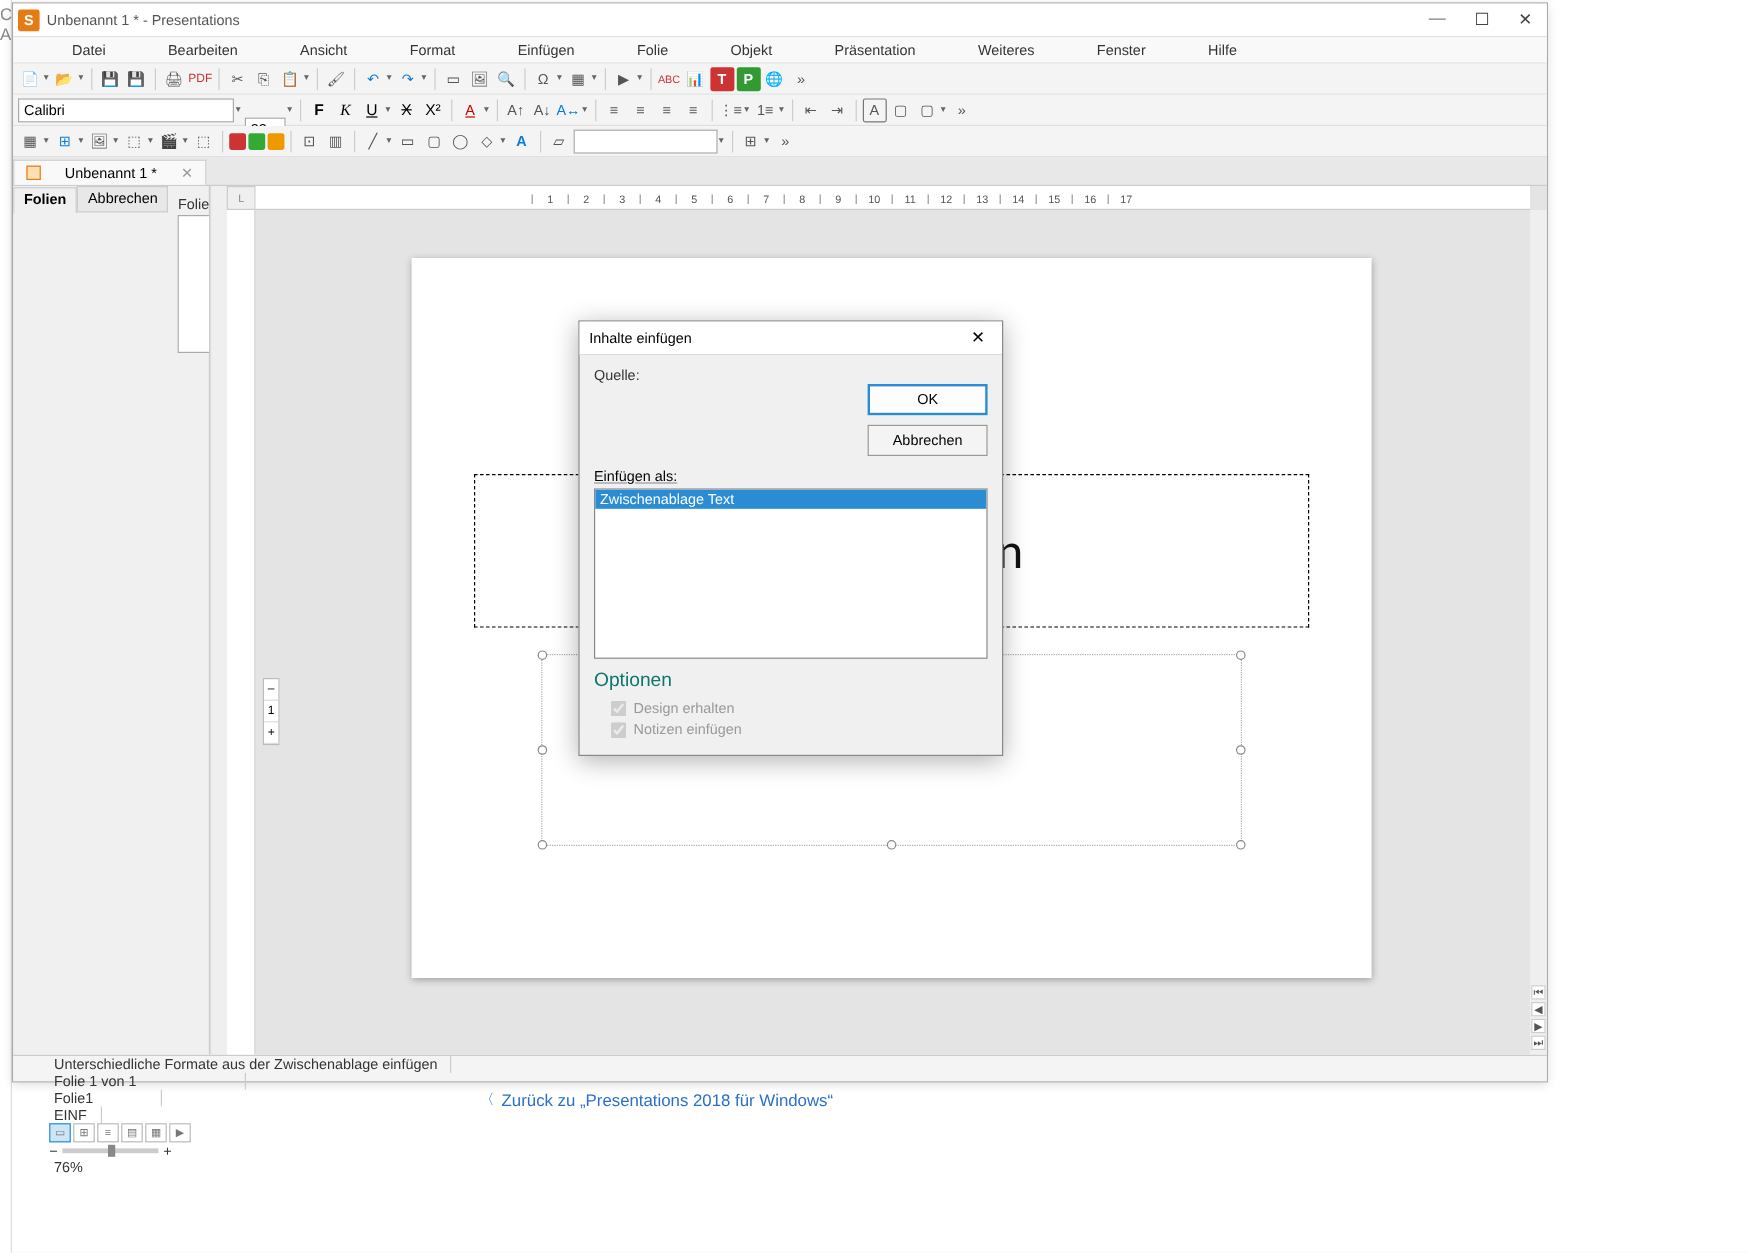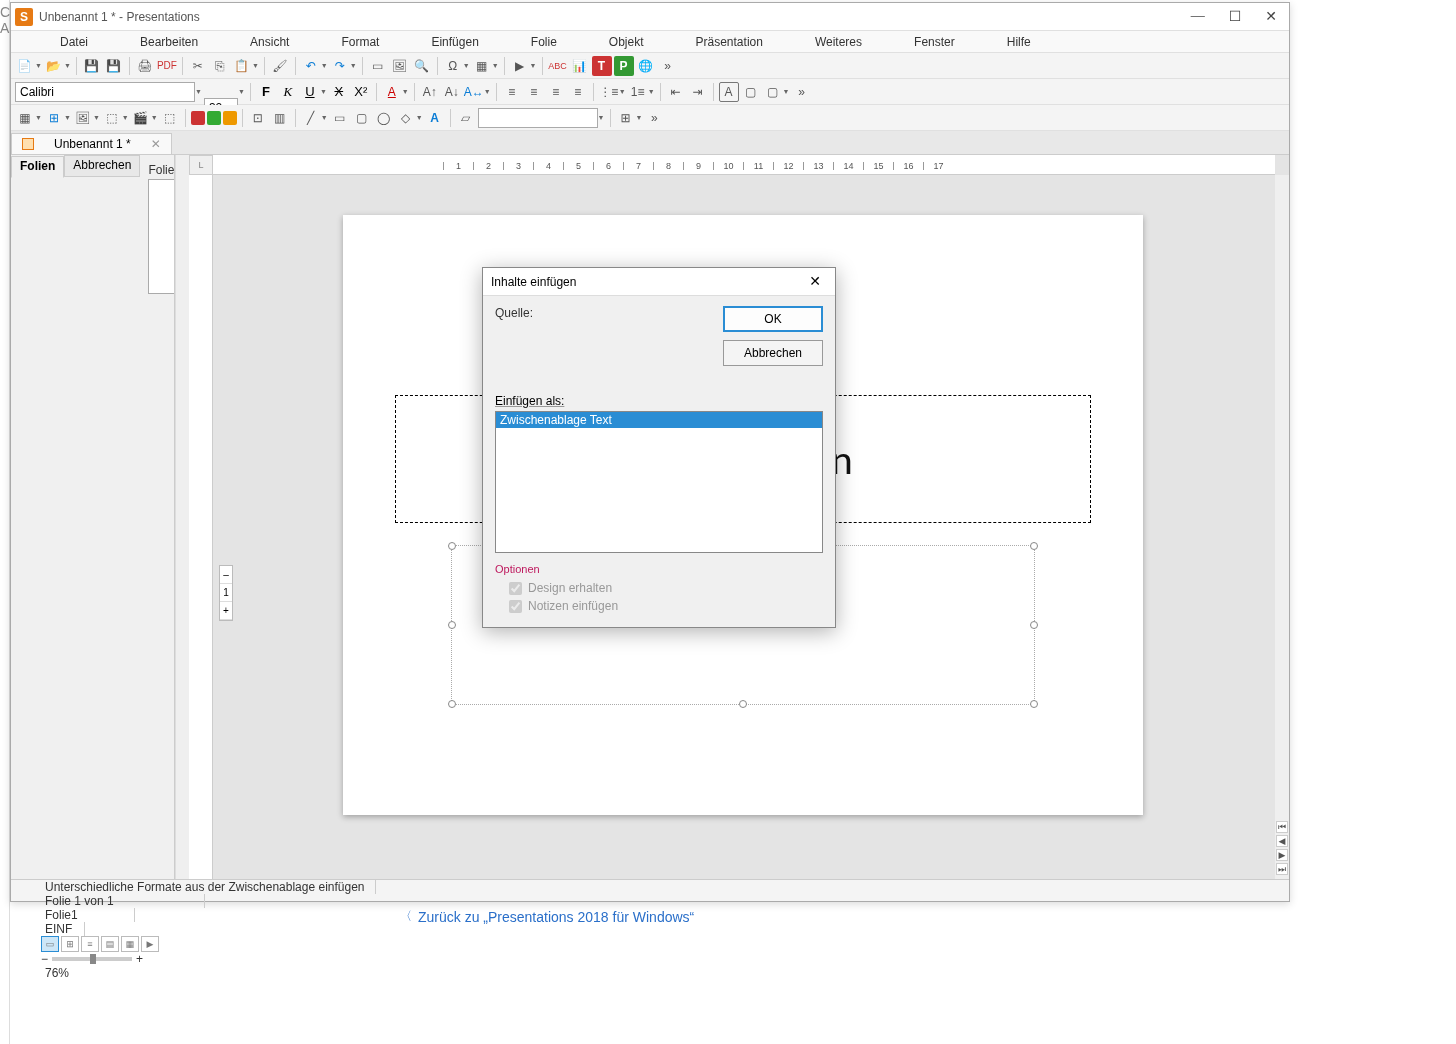--- a/index.html
+++ b/index.html
@@ -86,30 +86,30 @@
 .statusbar .view-btn.active { background: #cde6f7; border-color:#2a8dd4;}
 .zoom-slider { display:flex; align-items:center; gap:4px; padding:0 6px;}
 .zoom-slider .track { width:80px; height:4px; background:#ccc; position:relative;}
 .zoom-slider .thumb { width:6px; height:10px; background:#888; position:absolute; left:38px; top:-3px;}
 
 
 .dialog { position: absolute; left: 471px; top: 264px; width: 354px; background: #f0f0f0; border: 1px solid #888; box-shadow: 0 4px 20px rgba(0,0,0,0.3); z-index: 100; }
 .dialog-titlebar { height: 28px; background: #fff; display: flex; align-items: center; padding: 0 8px; font-size: 12px; border-bottom: 1px solid #ddd; }
 .dialog-titlebar .dlg-close { margin-left: auto; font-size: 14px; cursor: pointer; padding: 2px 6px; font-family:"Segoe UI Symbol"; }
 .dialog-body { padding: 10px 12px; }
-.dlg-row { display: flex; align-items: flex-start; gap: 10px; margin-bottom: 28px; }
+.dlg-row { display: flex; align-items: flex-start; margin-bottom: 10px; flex-direction: column; }
 .dlg-label { font-size: 12px; color: #333; }
 .dlg-btns { margin-left: auto; display: flex; flex-direction: column; gap: 8px; }
 .dlg-btn { width: 100px; height: 26px; font-size: 12px; border: 1px solid #999; background: #f4f4f4; cursor: pointer; }
 .dlg-btn.default { border: 2px solid #2a8dd4; background: #fdfdfd; }
 .dlg-listbox-label { font-size: 12px; display: block; margin-bottom: 3px; text-decoration: underline; text-decoration-color:#999;}
 .dlg-listbox { width: 100%; height: 142px; border: 1px solid #888; background: #fff; overflow: auto; }
 .dlg-list-item { padding: 1px 4px; font-size: 12px; cursor: pointer; }
 .dlg-list-item.selected { background: #2a8dd4; color: #fff; }
-.dlg-group-label { font-size: 11px; margin: 10px 0 6px; color:#be185d;}
+.dlg-group-label { font-size: 16px; margin: 10px 0 6px; color:#0f766e;}
 .dlg-check { display: flex; align-items: center; gap: 6px; font-size: 12px; color: #999; margin: 3px 0 4px 14px; }
 .dlg-check input { accent-color: #888; }
 
 
 .footer-link { position: absolute; left: 400px; top: 908px; font-size: 14px; color: #2a6fc9; display: flex; align-items: center; gap: 6px; }
 .footer-link .chevron { font-size: 12px; }
 </style>
 </head>
 <body>
 

